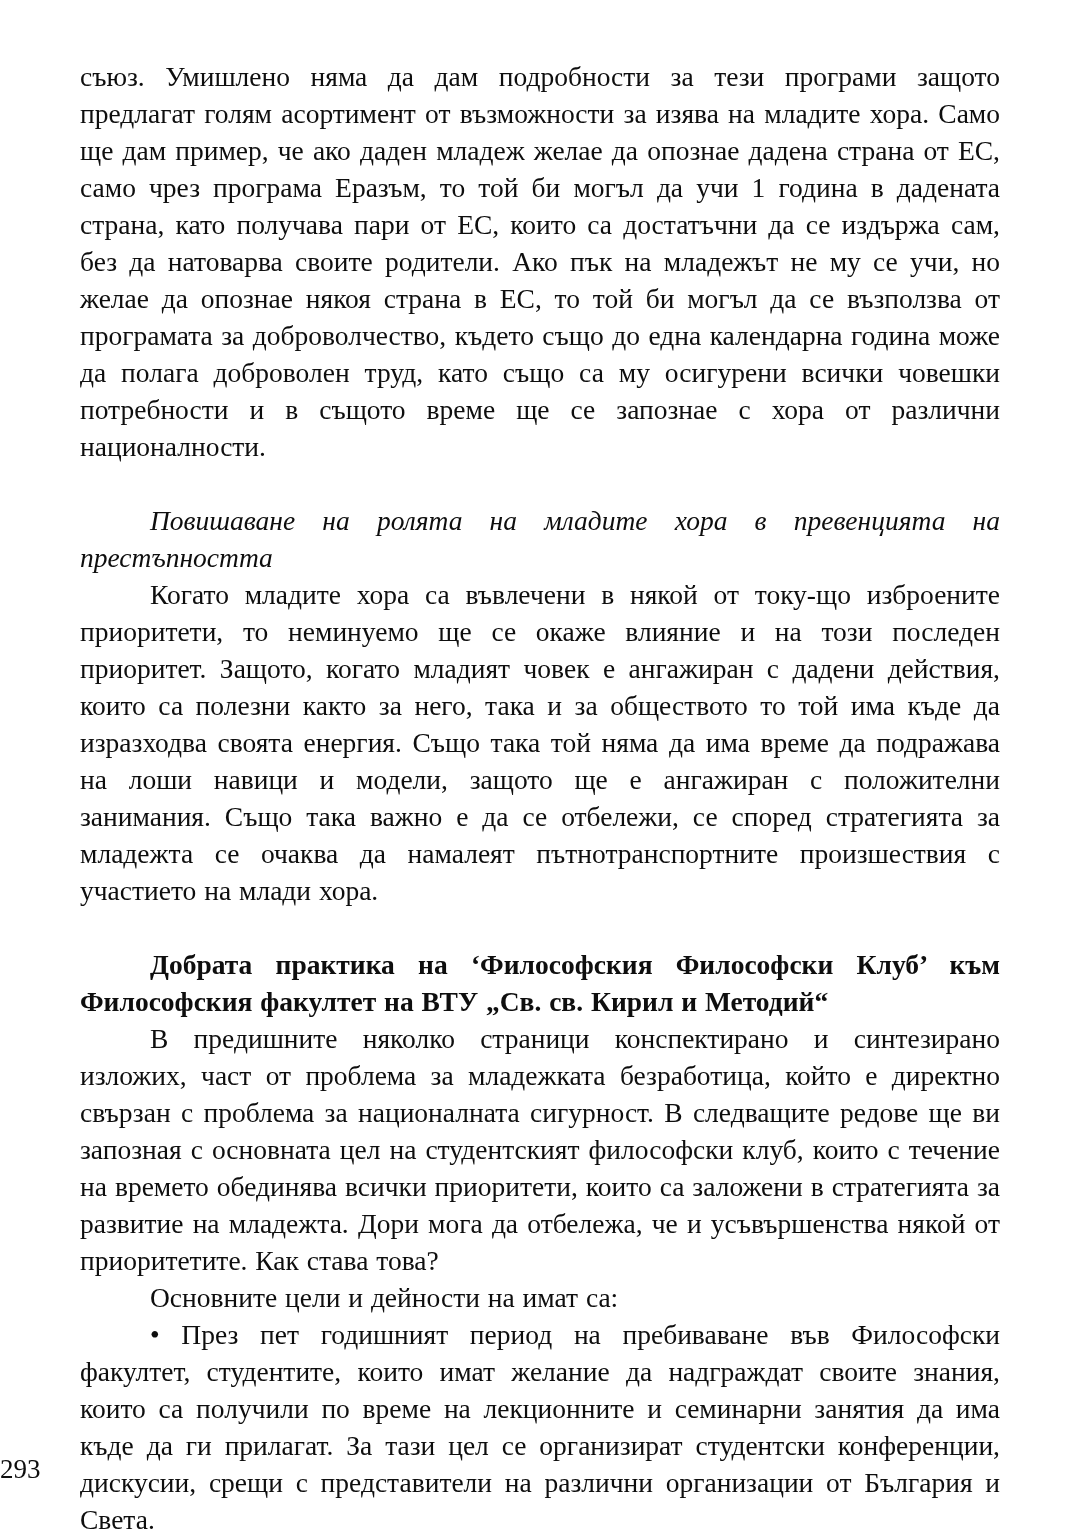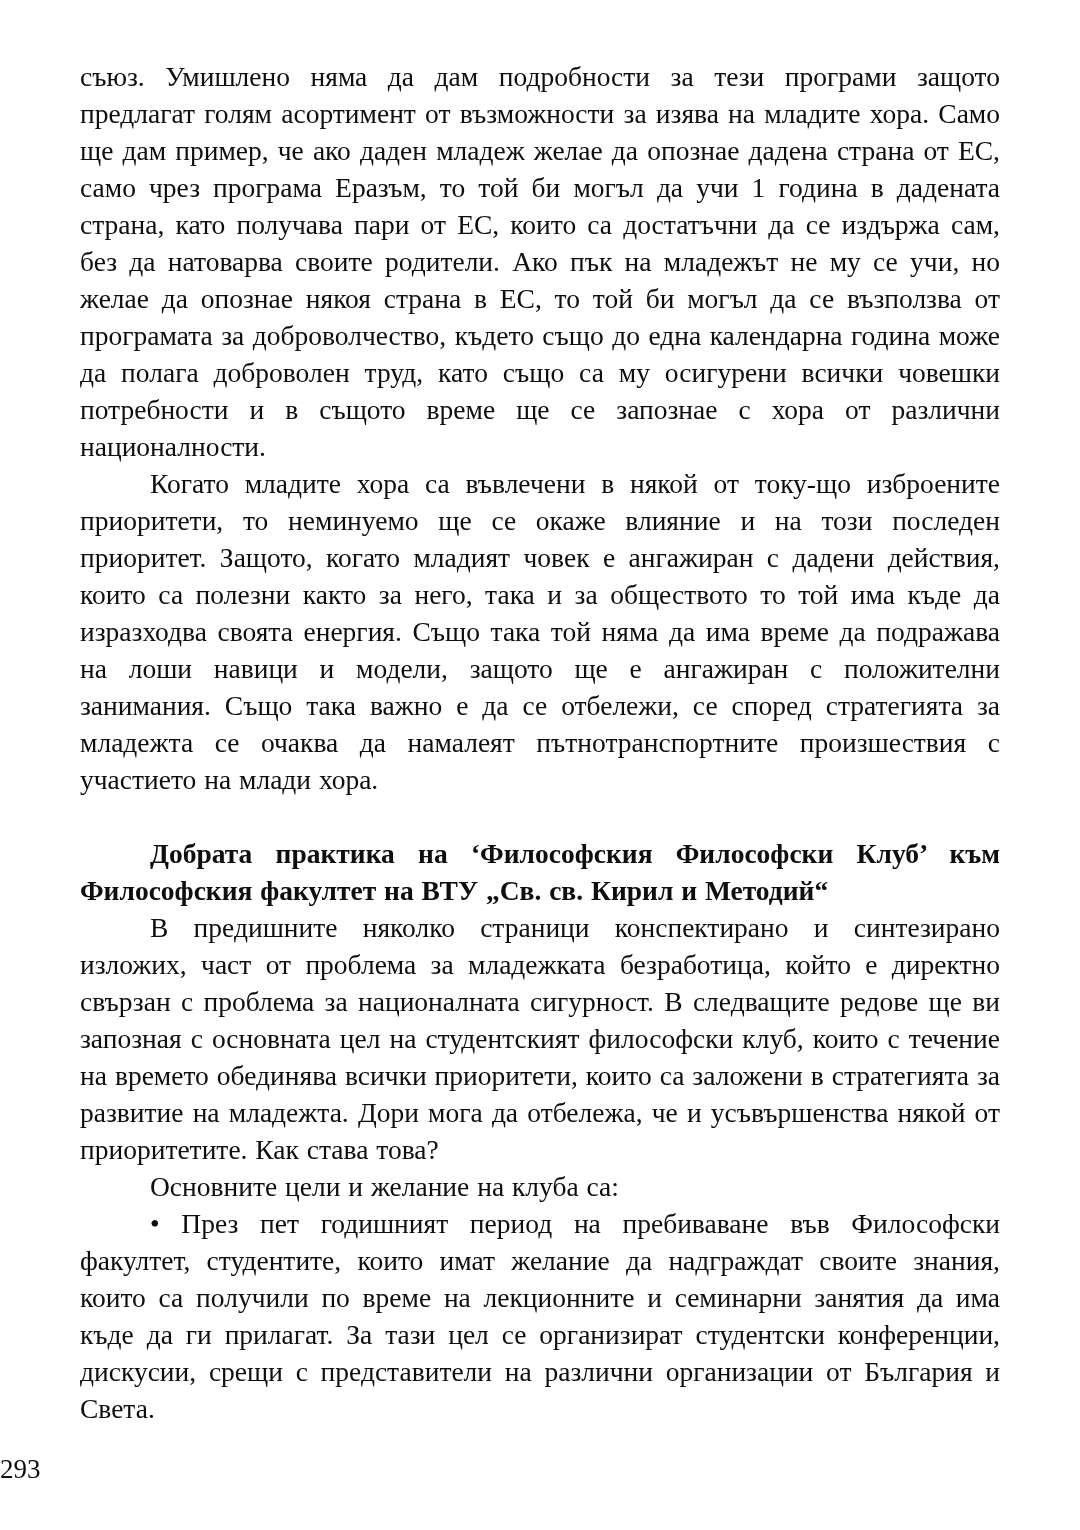--- a/index.html
+++ b/index.html
@@ -51,27 +51,28 @@
     font-size: 27px;
   }
 </style>
 </head>
 <body>
 
 <div class="page">
   <div class="content">
     <p class="no-indent">съюз. Умишлено няма да дам подробности за тези програми защото предлагат голям асортимент от възможности за изява на младите хора. Само ще дам пример, че ако даден младеж желае да опознае дадена страна от ЕС, само чрез програма Еразъм, то той би могъл да учи 1 година в дадената страна, като получава пари от ЕС, които са достатъчни да се издържа сам, без да натоварва своите родители. Ако пък на младежът не му се учи, но желае да опознае някоя страна в ЕС, то той би могъл да се възползва от програмата за доброволчество, където също до една календарна година може да полага доброволен труд, като също са му осигурени всички човешки потребности и в същото време ще се запознае с хора от различни националности.</p>
 
+    <p class="heading-italic">Повишаване на ролята на младите хора в превенцията на престъпността</p>
 
     <p>Когато младите хора са въвлечени в някой от току-що изброените приоритети, то неминуемо ще се окаже влияние и на този последен приоритет. Защото, когато младият човек е ангажиран с дадени действия, които са полезни както за него, така и за обществото то той има къде да изразходва своята енергия. Също така той няма да има време да подражава на лоши навици и модели, защото ще е ангажиран с положителни занимания. Също така важно е да се отбележи, се според стратегията за младежта се очаква да намалеят пътнотранспортните произшествия с участието на млади хора.</p>
 
     <p class="heading-bold">Добрата практика на ‘Философския Философски Клуб’ към Философския факултет на ВТУ „Св. св. Кирил и Методий“</p>
 
     <p>В предишните няколко страници конспектирано и синтезирано изложих, част от проблема за младежката безработица, който е директно свързан с проблема за националната сигурност. В следващите редове ще ви запозная с основната цел на студентският философски клуб, които с течение на времето обединява всички приоритети, които са заложени в стратегията за развитие на младежта. Дори мога да отбележа, че и усъвършенства някой от приоритетите. Как става това?</p>
 
-    <p>Основните цели и желание на клуба са:</p>
+    <p>Основните цели и дейности на имат са:</p>
 
     <p>• През пет годишният период на пребиваване във Философски факултет, студентите, които имат желание да надграждат своите знания, които са получили по време на лекционните и семинарни занятия да има къде да ги прилагат. За тази цел се организират студентски конференции, дискусии, срещи с представители на различни организации от България и Света.</p>
 
   </div>
 
   <div class="page-number">293</div>
 </div>
 
 </body></html>

